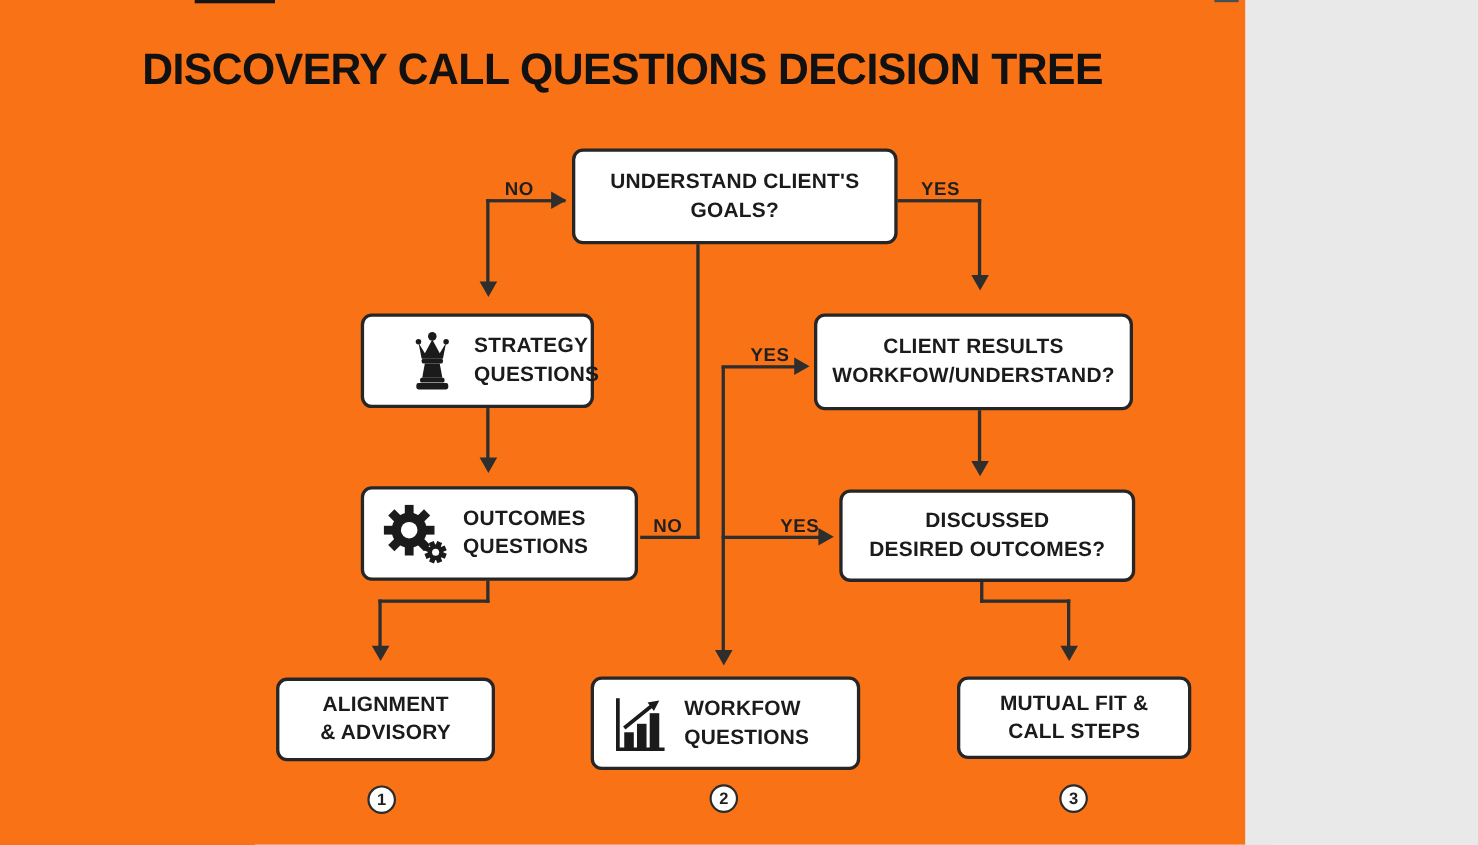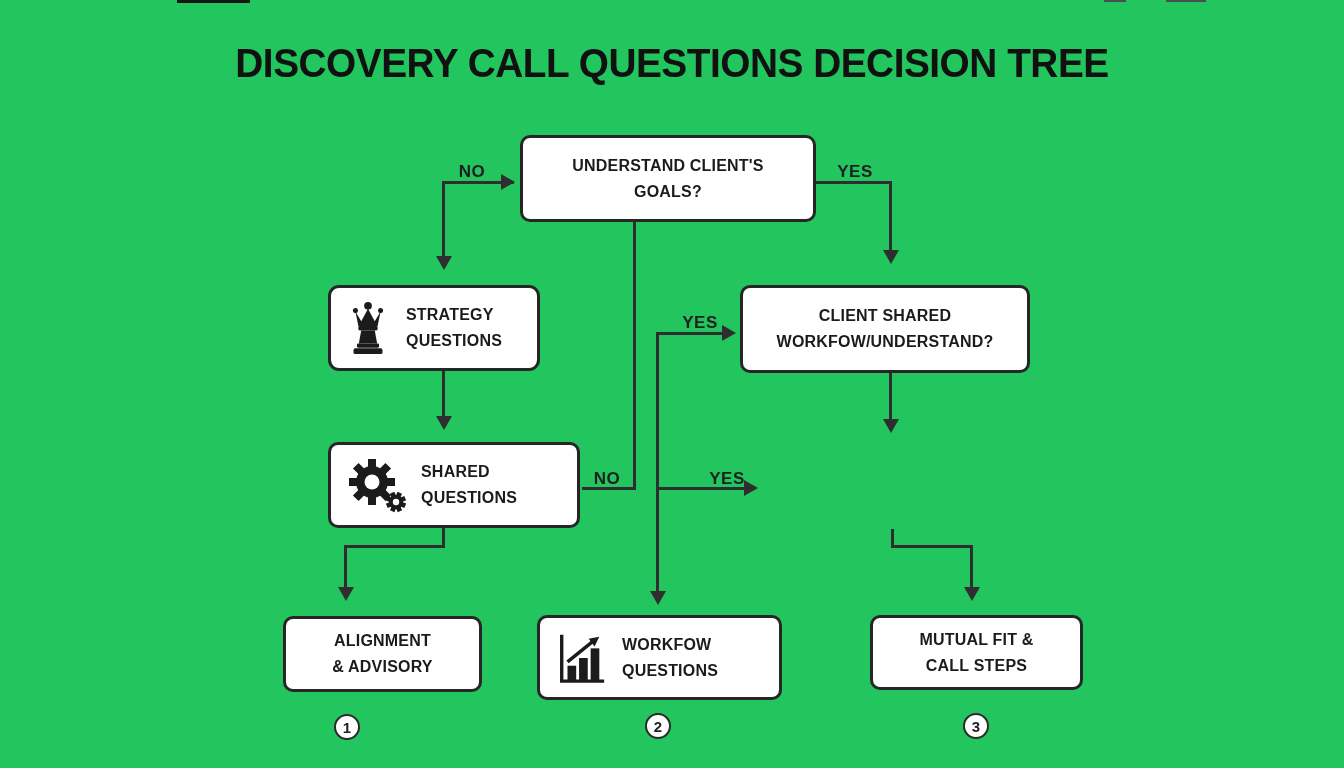--- a/index.html
+++ b/index.html
@@ -1,32 +1,32 @@
 <!DOCTYPE html>
 <html><head>
 <meta charset="utf-8">
 <style>
   html,body{margin:0;padding:0;background:#e9e9e9;}
   #canvas{
-    position:relative;width:1344px;height:768px;overflow:hidden;
-    background:#22c55e;color:#1b1b1b;
+    position:relative;width:1132px;height:768px;overflow:hidden;
+    background:#f97316;color:#1b1b1b;
     font-family:"Liberation Sans","DejaVu Sans",sans-serif;
   }
   .title{
     position:absolute;top:40px;left:0;width:100%;text-align:center;
     font-size:40px;line-height:46px;font-weight:bold;color:#111;
     letter-spacing:-0.5px;transform:scaleX(0.97);
   }
   .node{
     position:absolute;box-sizing:border-box;background:#ffffff;
     border:3px solid #262626;border-radius:10px;
     display:flex;align-items:center;justify-content:center;
   }
   .node .txt{
-    font-weight:bold;font-size:16px;line-height:26px;text-align:center;
+    font-weight:bold;font-size:19px;line-height:26px;text-align:center;
     color:#1b1b1b;letter-spacing:0.2px;white-space:nowrap;
   }
   .node.iconed{justify-content:flex-start;}
   .node.iconed .txt{text-align:left;}
   .icon{display:flex;align-items:center;justify-content:center;flex:0 0 auto;}
   .hline,.vline{position:absolute;background:#2e2e2e;}
   .hline{height:3px;}
   .vline{width:3px;}
   .arr-down{
     position:absolute;width:0;height:0;
@@ -102,42 +102,42 @@
   <div class="vline" style="left:970px;top:545px;height:44px;"></div>
   <div class="arr-down" style="left:964px;top:587px;"></div>
 
   <div class="node" style="left:520px;top:135px;width:296px;height:87px;">
     <div class="txt">
       <span style="display:block">UNDERSTAND CLIENT'S</span>
       <span style="display:block">GOALS?</span>
     </div>
   </div>
 
-  <div class="node iconed" style="left:328px;top:285px;width:212px;height:86px;padding-left:15px;gap:16px;border-radius:11px;">
+  <div class="node iconed" style="left:328px;top:285px;width:212px;height:86px;padding-left:40px;gap:16px;">
     <span class="icon">
       <svg width="44" height="56" viewBox="0 0 44 58" fill="#1b1b1b" xmlns="http://www.w3.org/2000/svg">
         <circle cx="22" cy="6" r="4"></circle>
         <circle cx="9" cy="11" r="2.6"></circle>
           <circle cx="35" cy="11" r="2.6"></circle>
         <path d="M9 12 L15 22 L22 9 L29 22 L35 12 L32 27 L12 27 Z"></path>
         <rect x="12" y="27" width="20" height="4.5" rx="1.5"></rect>
         <path d="M15 31.5 L29 31.5 L31.5 45 L12.5 45 Z"></path>
         <rect x="10.5" y="45" width="23" height="4.5" rx="1.5"></rect>
         <rect x="7" y="50" width="30" height="6" rx="2"></rect>
       </svg>
     </span>
     <div class="txt">
       <span style="display:block">STRATEGY</span>
       <span style="display:block">QUESTIONS</span>
     </div>
   </div>
 
   <div class="node" style="left:740px;top:285px;width:290px;height:88px;">
     <div class="txt">
-      <span style="display:block">CLIENT SHARED</span>
+      <span style="display:block">CLIENT RESULTS</span>
       <span style="display:block">WORKFOW/UNDERSTAND?</span>
     </div>
   </div>
 
   <div class="node iconed" style="left:328px;top:442px;width:252px;height:86px;padding-left:14px;gap:12px;">
     <span class="icon">
       <svg width="64" height="58" viewBox="0 0 64 58" xmlns="http://www.w3.org/2000/svg">
         <g fill="#1b1b1b">
           <rect x="23" y="3" width="8" height="46"></rect>
           <rect x="23" y="3" width="8" height="46" transform="rotate(45 27 26)"></rect>
@@ -148,27 +148,33 @@
           <rect x="48.6" y="36" width="4.8" height="20" transform="rotate(22 51 46)"></rect>
           <rect x="48.6" y="36" width="4.8" height="20" transform="rotate(67 51 46)"></rect>
           <rect x="48.6" y="36" width="4.8" height="20" transform="rotate(112 51 46)"></rect>
           <rect x="48.6" y="36" width="4.8" height="20" transform="rotate(157 51 46)"></rect>
           <circle cx="51" cy="46" r="7"></circle>
           <circle cx="51" cy="46" r="3.2" fill="#ffffff"></circle>
         </g>
       </svg>
     </span>
     <div class="txt">
-      <span style="display:block">SHARED</span>
+      <span style="display:block">OUTCOMES</span>
       <span style="display:block">QUESTIONS</span>
     </div>
   </div>
 
-
-  <div class="node" style="left:251px;top:616px;width:199px;height:76px;margin-left:32px;">
+  <div class="node" style="left:763px;top:445px;width:269px;height:84px;">
+    <div class="txt">
+      <span style="display:block">DISCUSSED</span>
+      <span style="display:block">DESIRED OUTCOMES?</span>
+    </div>
+  </div>
+
+  <div class="node" style="left:251px;top:616px;width:199px;height:76px;">
     <div class="txt">
       <span style="display:block">ALIGNMENT</span>
       <span style="display:block">&amp; ADVISORY</span>
     </div>
   </div>
 
   <div class="node iconed" style="left:537px;top:615px;width:245px;height:85px;padding-left:14px;gap:14px;">
     <span class="icon">
       <svg width="54" height="60" viewBox="0 0 56 60" xmlns="http://www.w3.org/2000/svg">
         <path d="M8 6 V54 H52" stroke="#1b1b1b" stroke-width="3.5" fill="none"></path>

